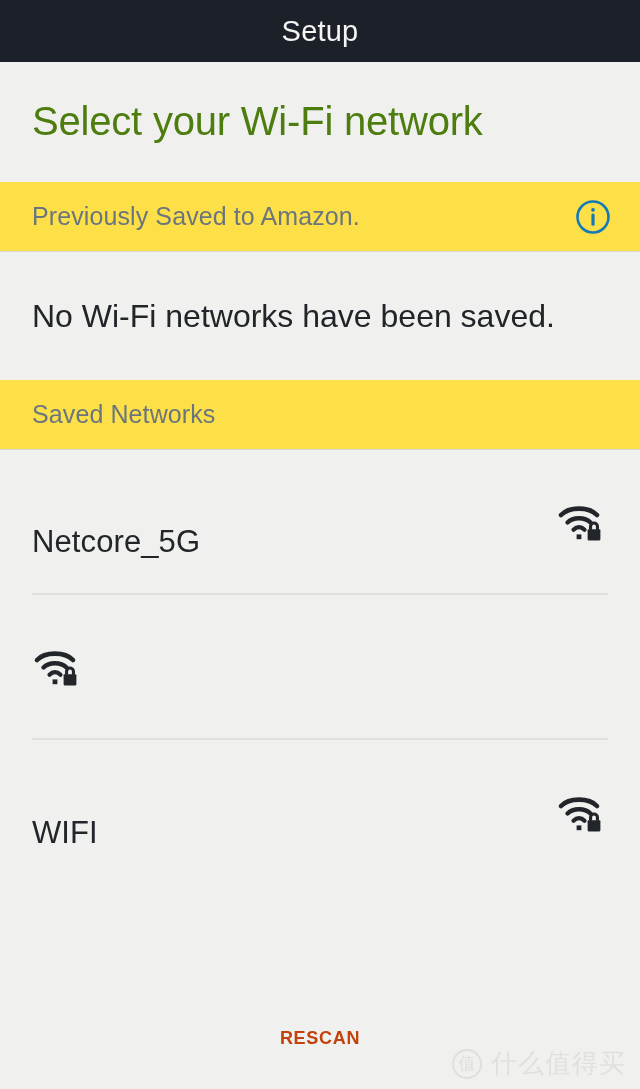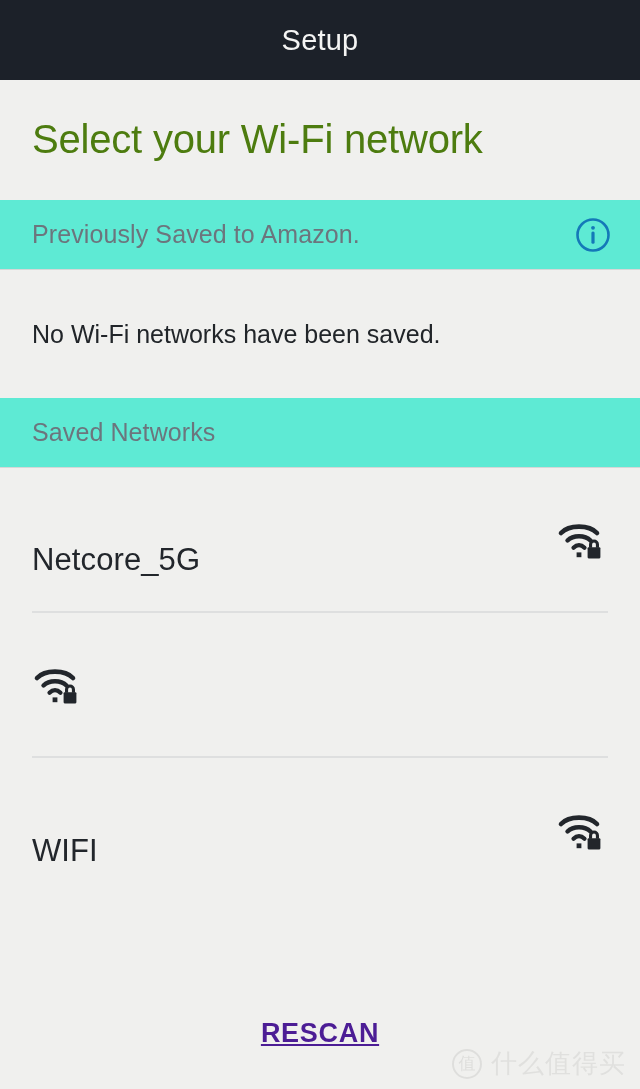--- a/index.html
+++ b/index.html
@@ -16,21 +16,21 @@
     position: relative;
     width: 640px;
     height: 1089px;
     background: #f0f0ee;
     display: flex;
     flex-direction: column;
   }
 
   
   .titlebar {
-    height: 80px;
+    height: 62px;
     background: #1c2129;
     display: flex;
     align-items: center;
     justify-content: center;
     flex: 0 0 auto;
   }
   .titlebar-text {
     color: #f4f4f3;
     font-size: 29px;
     font-weight: 400;
@@ -46,21 +46,21 @@
   .page-heading-text {
     font-size: 40px;
     font-weight: 300;
     color: #4d7c0f;
     letter-spacing: -0.2px;
     line-height: 1.05;
   }
 
   
   .section-band {
-    background: #5eead4;
+    background: #fde047;
     border-bottom: 1px solid #d6d7d7;
     height: 70px;
     display: flex;
     align-items: center;
     padding: 0 26px 0 32px;
     flex: 0 0 auto;
   }
   .section-band-label {
     font-size: 25px;
     font-weight: 400;
@@ -80,21 +80,21 @@
 
   
   .empty-state {
     flex: 0 0 auto;
     height: 128px;
     display: flex;
     align-items: center;
     padding: 0 32px;
   }
   .empty-state-text {
-    font-size: 25px;
+    font-size: 32px;
     font-weight: 400;
     color: #212529;
   }
 
   
   .network-list-wrap {
     position: relative;
     flex: 1 1 auto;
     overflow: hidden;
     min-height: 0;
@@ -146,28 +146,27 @@
   .footer-actions {
     flex: 0 0 auto;
     padding: 0 0 26px 0;
     display: flex;
     flex-direction: column;
     align-items: center;
   }
   .action-button {
     background: none;
     border: none;
-    color: #4c1d95;
+    color: #c2410c;
     font-family: inherit;
-    font-size: 27px;
+    font-size: 18px;
     font-weight: 600;
     letter-spacing: 0.7px;
     cursor: pointer;
     padding: 14px 22px;
-    text-decoration: underline;
   }
   .action-button.secondary { margin-top: 44px; }
 
   
   .watermark {
     position: absolute;
     right: 14px;
     bottom: 8px;
     display: flex;
     align-items: center;

